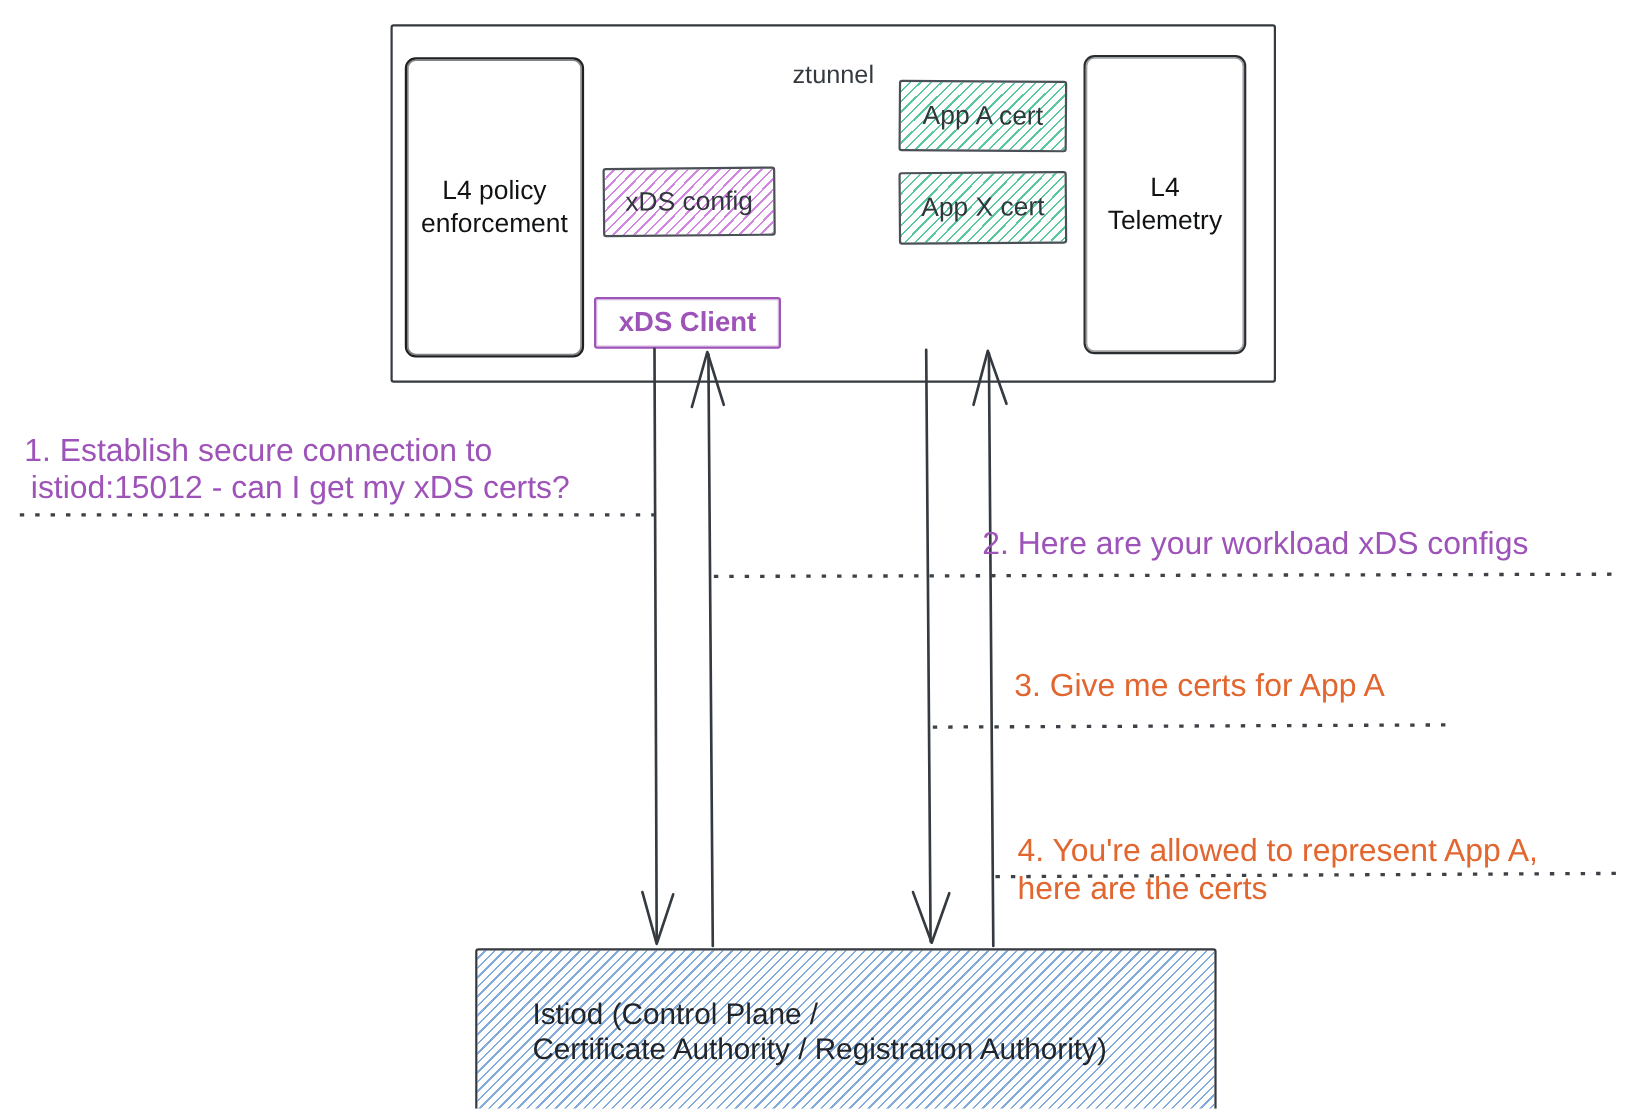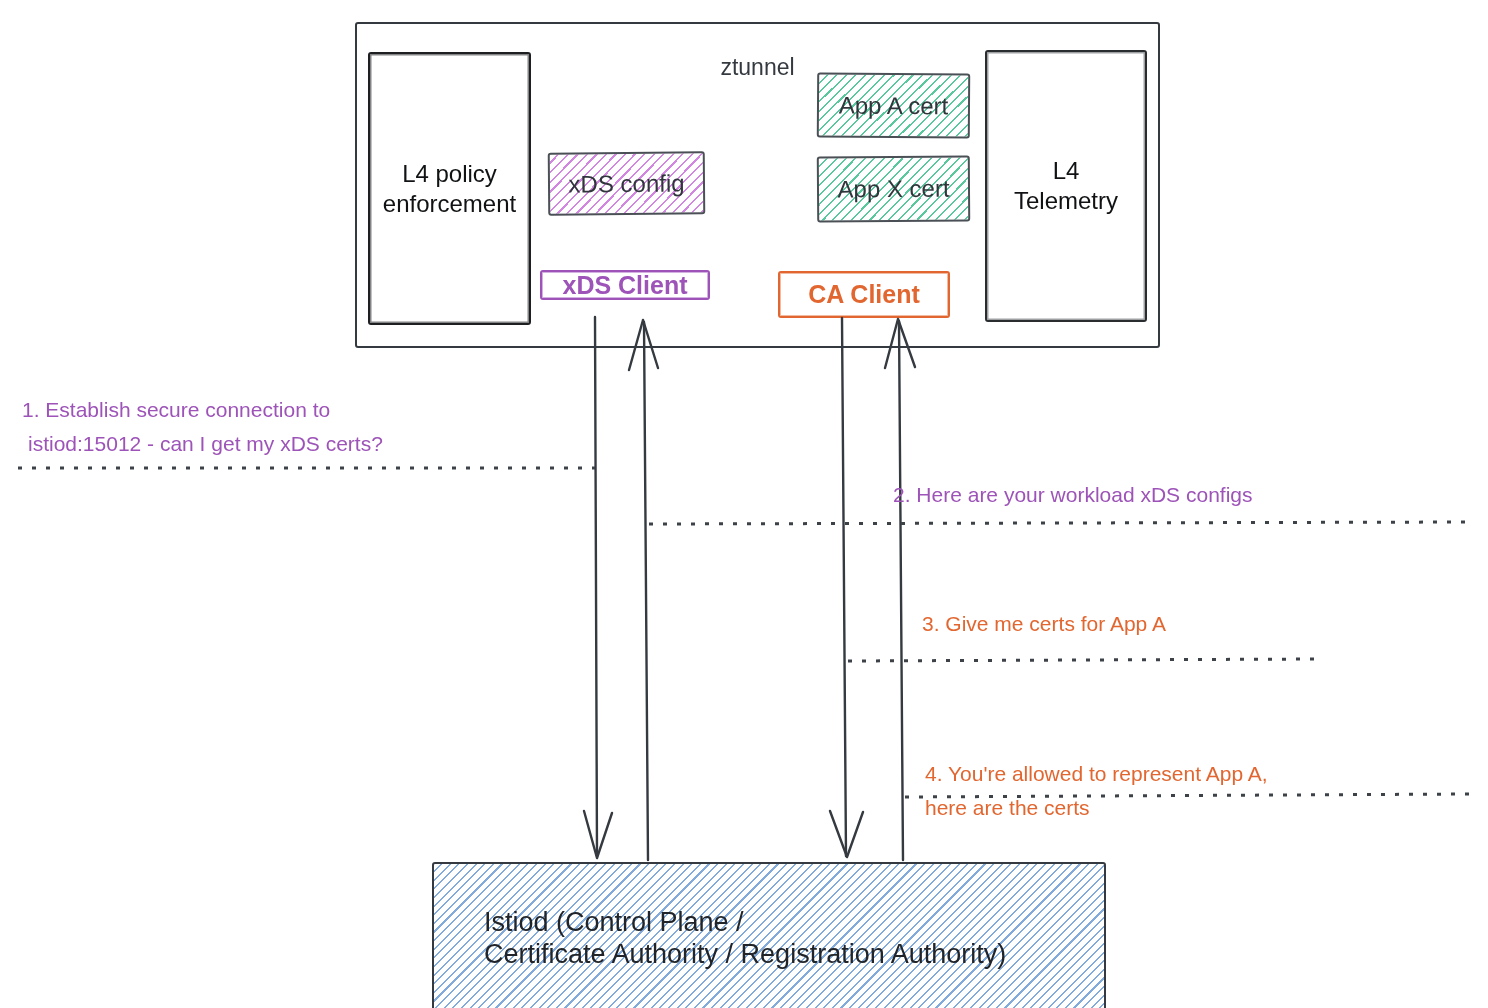--- a/index.html
+++ b/index.html
@@ -6,48 +6,48 @@
   body{font-family:"Liberation Sans", sans-serif;}
   .canvas{position:relative;width:1488px;height:1008px;background:#ffffff;overflow:hidden;}
 
   
   .box{position:absolute;box-sizing:border-box;border:2.5px solid var(--ink);border-radius:3px;}
   .ztunnel{left:355px;top:22px;width:805px;height:326px;background:transparent;}
   .ztunnel-title{position:absolute;left:0;top:30px;width:100%;text-align:center;
     font-size:23px;color:var(--ink);}
 
   .plain-node{display:flex;align-items:center;justify-content:center;text-align:center;
-    color:#101214;font-size:24px;line-height:30px;background:#fff;}
+    color:#101214;font-size:24px;line-height:30px;background:#fff;border-radius:10px;}
   .l4-policy{left:368px;top:52px;width:163px;height:273px;border-color:#1d1f21;box-shadow:inset 0 0 0 1.5px rgba(29,31,33,.55);}
-  .l4-telemetry{left:985px;top:50px;width:162px;height:272px;border-color:#2a2d30;box-shadow:inset 0 0 0 1.5px rgba(42,45,48,.45);}
+  .l4-telemetry{left:985px;top:50px;width:148px;height:272px;border-color:#2a2d30;box-shadow:inset 0 0 0 1.5px rgba(42,45,48,.45);}
   .l4-telemetry .inner{width:120px;}
 
   .hatch-node{display:flex;align-items:center;justify-content:center;text-align:center;
     color:#30363b;font-size:24px;border-color:#4a5056;}
   .xds-config{left:548px;top:152px;width:157px;height:63px;transform:rotate(-0.5deg);
     background-image:repeating-linear-gradient(135deg, rgba(0,0,0,0) 0 5.2px, var(--purple-hatch) 5.2px 6.8px);}
   .app-a-cert{left:817px;top:73px;width:153px;height:65px;transform:rotate(0.4deg);
     background-image:repeating-linear-gradient(135deg, rgba(0,0,0,0) 0 5.2px, var(--green-hatch) 5.2px 6.7px);}
   .app-x-cert{left:817px;top:156px;width:153px;height:66px;transform:rotate(-0.4deg);
     background-image:repeating-linear-gradient(135deg, rgba(0,0,0,0) 0 5.2px, var(--green-hatch) 5.2px 6.7px);}
 
   .client{display:flex;align-items:center;justify-content:center;text-align:center;
     font-size:25px;font-weight:700;background:#fff;}
-  .xds-client{left:540px;top:270px;width:170px;height:30px;border-color:var(--purple);color:var(--purple);
+  .xds-client{left:540px;top:270px;width:170px;height:47px;border-color:var(--purple);color:var(--purple);
     box-shadow:inset 0 0 0 1px rgba(157,83,186,.45);align-items:center;}
   .ca-client{left:778px;top:271px;width:172px;height:47px;border-color:var(--orange);color:var(--orange);
     box-shadow:inset 0 0 0 1px rgba(226,102,47,.45);}
 
   .istiod{left:432px;top:862px;width:674px;height:151px;border-color:#343a40;
     background-image:repeating-linear-gradient(135deg, rgba(0,0,0,0) 0 4.6px, var(--blue-hatch) 4.6px 6.1px);
     display:flex;align-items:center;}
   .istiod-text{padding-left:50px;font-size:27px;line-height:32px;color:#212529;}
 
   
-  .note{position:absolute;font-size:21px;line-height:34px;white-space:nowrap;}
+  .note{position:absolute;font-size:29px;line-height:34px;white-space:nowrap;}
   .note-purple{color:var(--purple);}
   .note-orange{color:var(--orange);}
   .note .indent{padding-left:6px;}
 
   
   .overlay{position:absolute;left:0;top:0;width:1488px;height:1008px;pointer-events:none;}
 </style>
 </head>
 <body>
 
@@ -74,23 +74,20 @@
   </div>
 
   <div class="box plain-node l4-telemetry">
     <div class="inner">L4 Telemetry</div>
   </div>
 
   <div class="box client xds-client">
     <div class="inner">xDS Client</div>
   </div>
 
-  <div class="box client ca-client">
-    <div class="inner">CA Client</div>
-  </div>
 
   <div class="box istiod">
     <div class="istiod-text">
       <div>Istiod (Control Plane /</div>
       <div>Certificate Authority / Registration Authority)</div>
     </div>
   </div>
 
   <svg class="overlay" viewBox="0 0 1488 1008">
 

